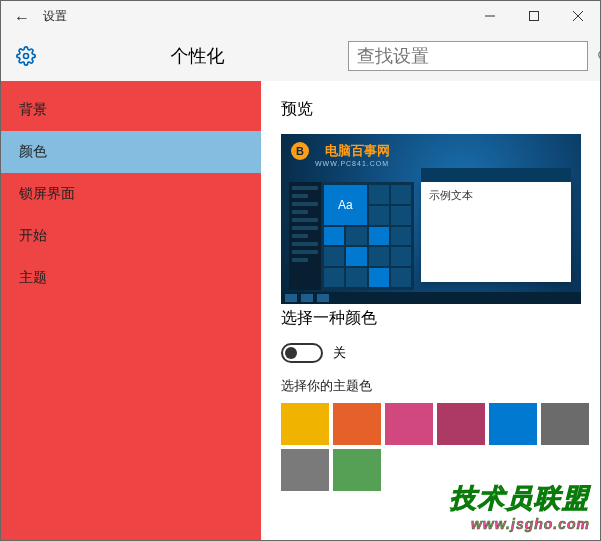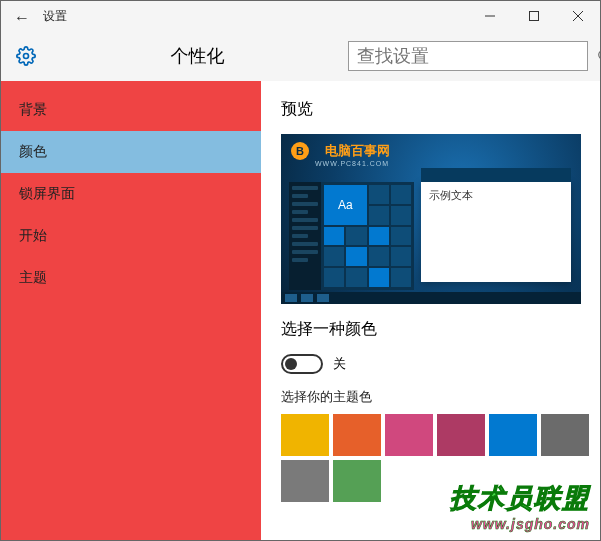--- a/index.html
+++ b/index.html
@@ -151,21 +151,21 @@
         <div class="wt"></div>
         <div class="txt">示例文本</div>
       </div>
       <div class="taskbar">
         <div class="tb-btn"></div>
           <div class="tb-btn"></div>
           <div class="tb-btn"></div>
       </div>
     </div>
 
-    <div class="section-title" style="margin-top:15px">选择一种颜色</div>
+    <div class="section-title" style="margin-top:4px">选择一种颜色</div>
     <div class="toggle-row">
       <div class="toggle">
           <div class="knob"></div>
         </div>
       <div class="toggle-label">关</div>
     </div>
     <div class="label">选择你的主题色</div>
     <div class="swatches">
       <div class="swatch" style="background:#f0b400"></div>
       <div class="swatch" style="background:#e6602a"></div>

